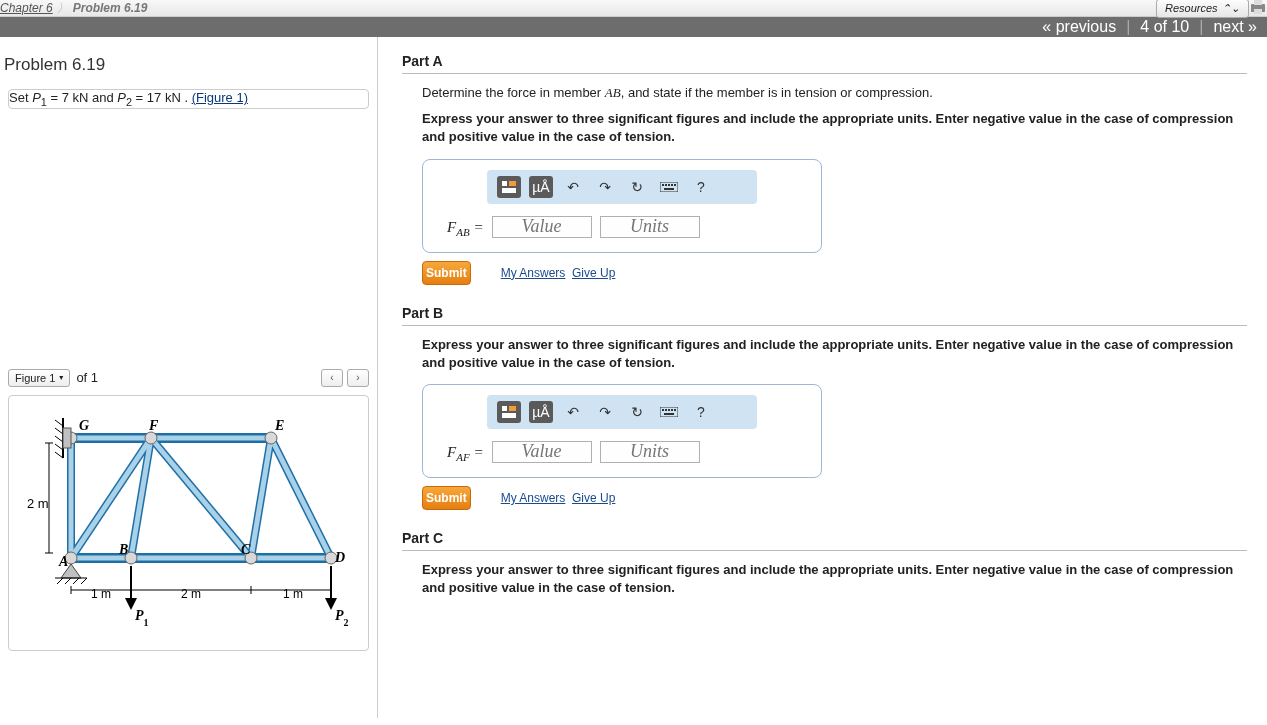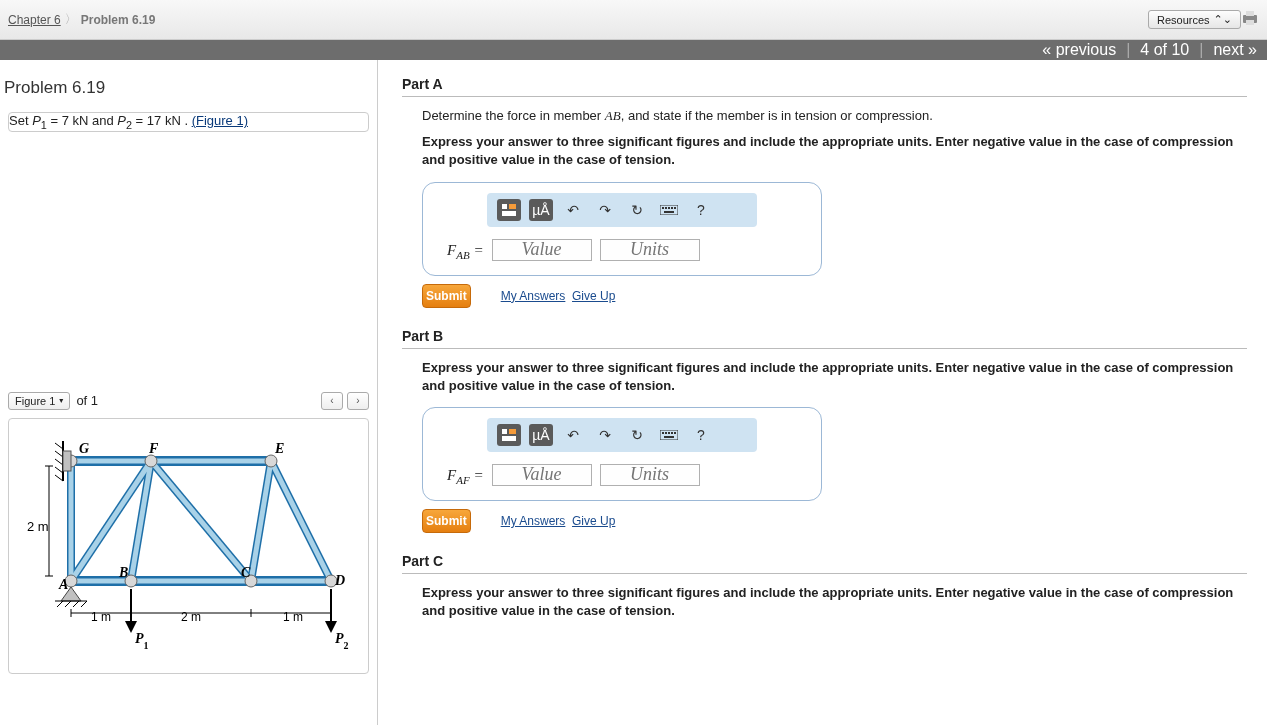--- a/index.html
+++ b/index.html
@@ -1,17 +1,17 @@
 <!DOCTYPE html>
 <html><head>
 <meta charset="utf-8">
 <style>
 * { box-sizing: border-box; margin: 0; padding: 0; }
 body { font-family: Arial, Helvetica, sans-serif; font-size: 13px; color: #222; background: #fff; width: 1267px; }
-.top-bar { height: 40px; background: linear-gradient(#f8f8f8,#e8e8e8); border-bottom: 1px solid #ccc; display: flex; align-items: center; padding: 0 8px; justify-content: space-between; }
+.top-bar { height: 17px; background: linear-gradient(#f8f8f8,#e8e8e8); border-bottom: 1px solid #ccc; display: flex; align-items: center; padding: 0 0; justify-content: space-between; font-style: italic; }
 .crumbs { display: flex; gap: 4px; align-items: center; }
 .crumb { color: #555; text-decoration: underline; cursor: pointer; font-size: 12px; }
 .crumb-sep { color: #aaa; font-size: 12px; }
 .crumb-current { color: #777; font-size: 12px; font-weight: bold; }
 .top-right { display: flex; }
 .res-btn { background: linear-gradient(#fdfdfd,#e6e6e6); border: 1px solid #aaa; border-radius: 3px; padding: 2px 8px; font-size: 11px; display: flex; align-items: center; gap: 4px; }
 .print-ico { width: 18px; height: 16px; }
 .nav-bar { height: 20px; background: #6d6d6d; color: #fff; display: flex; justify-content: flex-end; align-items: center; padding: 0 10px; font-size: 16px; gap: 10px; }
 .nav-link { color: #fff; cursor: pointer; }
 .nav-sep { color: #aaa; }
@@ -25,21 +25,21 @@
 .fig-nav { margin-left: auto; display: flex; gap: 4px; }
 .fig-btn { width: 22px; height: 18px; border: 1px solid #aaa; border-radius: 3px; background: linear-gradient(#fff,#eee); display: flex; align-items: center; justify-content: center; font-size: 10px; color: #555; cursor: pointer; }
 .fig-area { margin: 0 8px; border: 1px solid #ccc; border-radius: 4px; padding: 12px 6px; }
 .truss-svg { display: block; margin: 0 auto; }
 .right-col { flex: 1; padding: 16px 20px 0 24px; }
 .part { margin-bottom: 20px; }
 .part-title { font-weight: bold; font-size: 14px; border-bottom: 1px solid #bbb; padding-bottom: 4px; margin-bottom: 10px; }
 .part-prompt { margin: 0 0 8px 20px; line-height: 1.4; }
 .part-instr { margin: 0 0 12px 20px; font-weight: bold; line-height: 1.4; }
 .ans-blk { margin-left: 20px; }
-.ans-box { border: 1px solid #9cb8d6; border-radius: 13px; padding: 10px 14px 14px 14px; width: 400px; background: #fff; }
+.ans-box { border: 1px solid #9cb8d6; border-radius: 8px; padding: 10px 14px 14px 14px; width: 400px; background: #fff; }
 .toolbar { background: #cfe3f2; border-radius: 4px; display: flex; align-items: center; gap: 8px; padding: 6px 10px; margin: 0 auto 12px auto; width: 270px; }
 .tbtn { width: 24px; height: 22px; display: flex; align-items: center; justify-content: center; border-radius: 3px; color: #333; font-size: 14px; }
 .tbtn.dark { background: #5a5a5a; color: #fff; }
 .eq-row { display: flex; align-items: flex-end; gap: 8px; margin-left: 10px; }
 .eq-lbl { font-style: italic; font-family: 'Times New Roman', serif; font-size: 15px; }
 .eq-lbl sub { font-style: italic; font-size: 11px; }
 .eq-input { border: 1px solid #b0b0b0; width: 100px; height: 22px; font-size: 18px; font-style: italic; font-family: 'Times New Roman', serif; color: #999; text-align: center; background: #fefefe; }
 .submit-row { display: flex; align-items: center; gap: 30px; margin-top: 8px; }
 .submit-btn { background: linear-gradient(#f7a73b,#e57f10); color: #fff; border: 1px solid #c66a0a; border-radius: 4px; padding: 4px 3px; font-weight: bold; font-size: 12px; cursor: pointer; }
 .ans-links { color: #555; font-size: 12px; }

